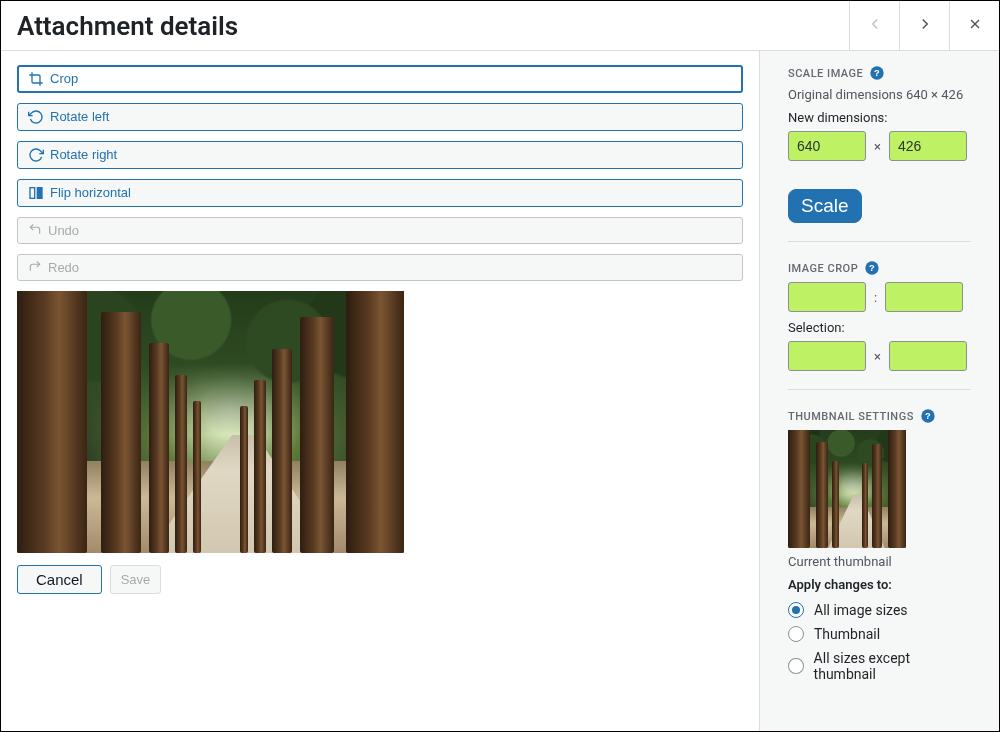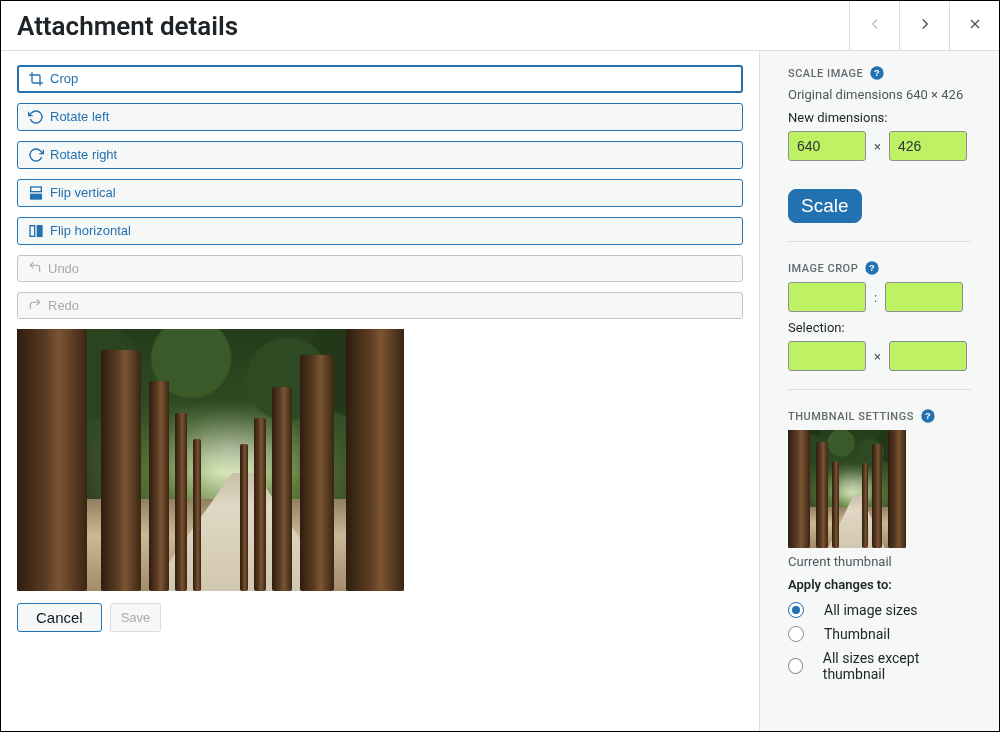--- a/index.html
+++ b/index.html
@@ -232,21 +232,21 @@
     position: relative;
     overflow: hidden;
     margin-bottom: 6px;
   }
   .radio-group {
     margin-top: 10px;
   }
   .radio-item {
     display: flex;
     align-items: center;
-    gap: 20px;
+    gap: 10px;
     margin: 8px 0;
     font-size: 14px;
     color: #1d2327;
   }
   .radio {
     width: 16px; height: 16px;
     border: 1px solid #8c8f94;
     border-radius: 50%;
     display: inline-flex;
     align-items: center;
@@ -325,29 +325,20 @@
             <svg width="16" height="16" viewBox="0 0 24 24" fill="none" stroke="currentColor" stroke-width="2">
                 <polyline points="23 4 23 10 17 10"></polyline>
                 <path d="M20.49 15a9 9 0 1 1-2.12-9.36L23 10"></path>
               </svg>
           </span>
           <span>Rotate right</span>
         </button>
         <button class="tool-btn">
           <span class="ico">
             <svg width="16" height="16" viewBox="0 0 24 24" fill="none" stroke="currentColor" stroke-width="2">
-                <rect x="4" y="3" width="16" height="7"></rect>
-                <rect x="4" y="14" width="16" height="7" fill="currentColor"></rect>
-              </svg>
-          </span>
-          <span>Flip vertical</span>
-        </button>
-        <button class="tool-btn">
-          <span class="ico">
-            <svg width="16" height="16" viewBox="0 0 24 24" fill="none" stroke="currentColor" stroke-width="2">
                 <rect x="3" y="4" width="7" height="16"></rect>
                 <rect x="14" y="4" width="7" height="16" fill="currentColor"></rect>
               </svg>
           </span>
           <span>Flip horizontal</span>
         </button>
       </div>
 
       <div class="toolbar-row">
         <button class="secondary-btn">

